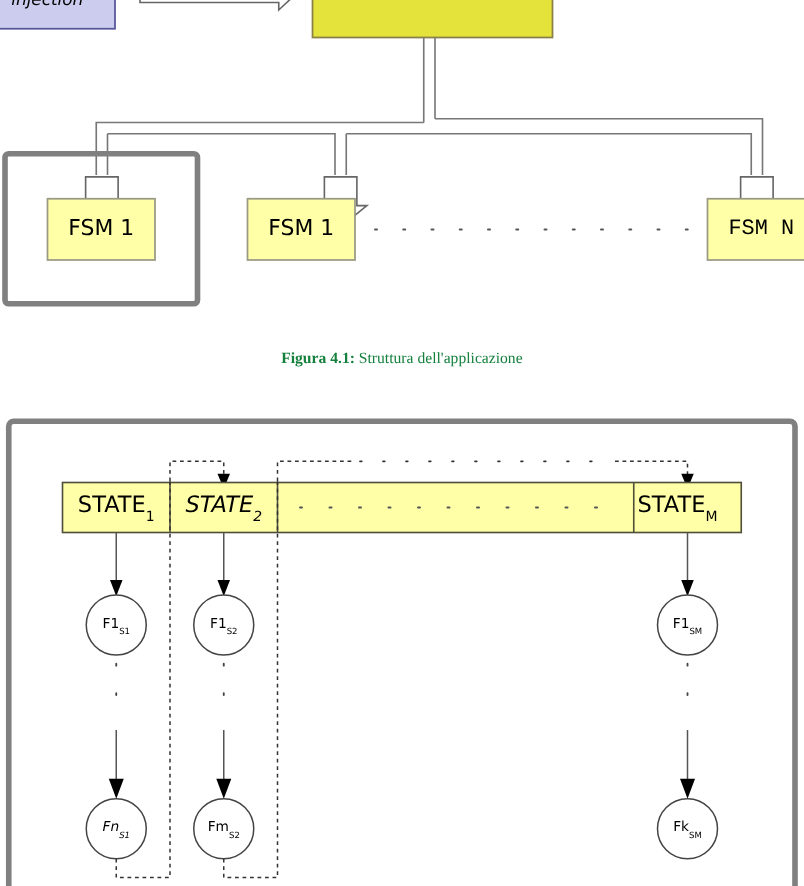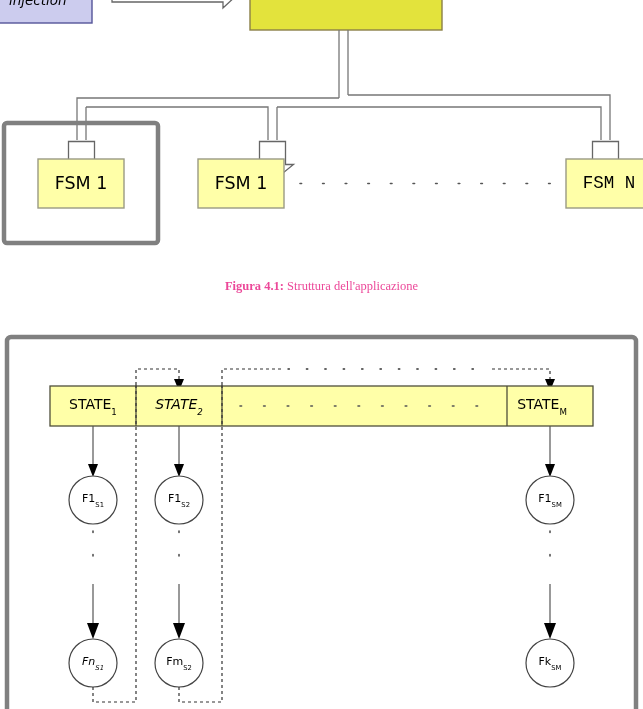--- a/index.html
+++ b/index.html
@@ -28,21 +28,21 @@
     overflow: visible;
   }
   .cap {
     position: absolute;
     left: 0;
     top: 279px;
     width: 643px;
     text-align: center;
     font-family: "Liberation Serif", "DejaVu Serif", serif;
     font-size: 12.5px;
-    color: #ec4899;
+    color: #15803d;
     white-space: nowrap;
   }
   .cap b {
     font-weight: bold;
   }
   .txt {
     position: absolute;
     color: #000000;
     white-space: nowrap;
     line-height: 1;
@@ -50,21 +50,21 @@
   .fsm-label {
     font-size: 17.5px;
     font-family: "DejaVu Sans", "Liberation Sans", sans-serif;
   }
   .inj-label {
     font-size: 13.5px;
     font-style: italic;
     font-family: "DejaVu Sans", "Liberation Sans", sans-serif;
   }
   .state-label {
-    font-size: 14px;
+    font-size: 18px;
     font-family: "DejaVu Sans", "Liberation Sans", sans-serif;
   }
   .node-label {
     font-size: 11px;
     font-family: "DejaVu Sans", "Liberation Sans", sans-serif;
   }
   .sub {
     font-size: 0.62em;
     vertical-align: sub;
     position: relative;

